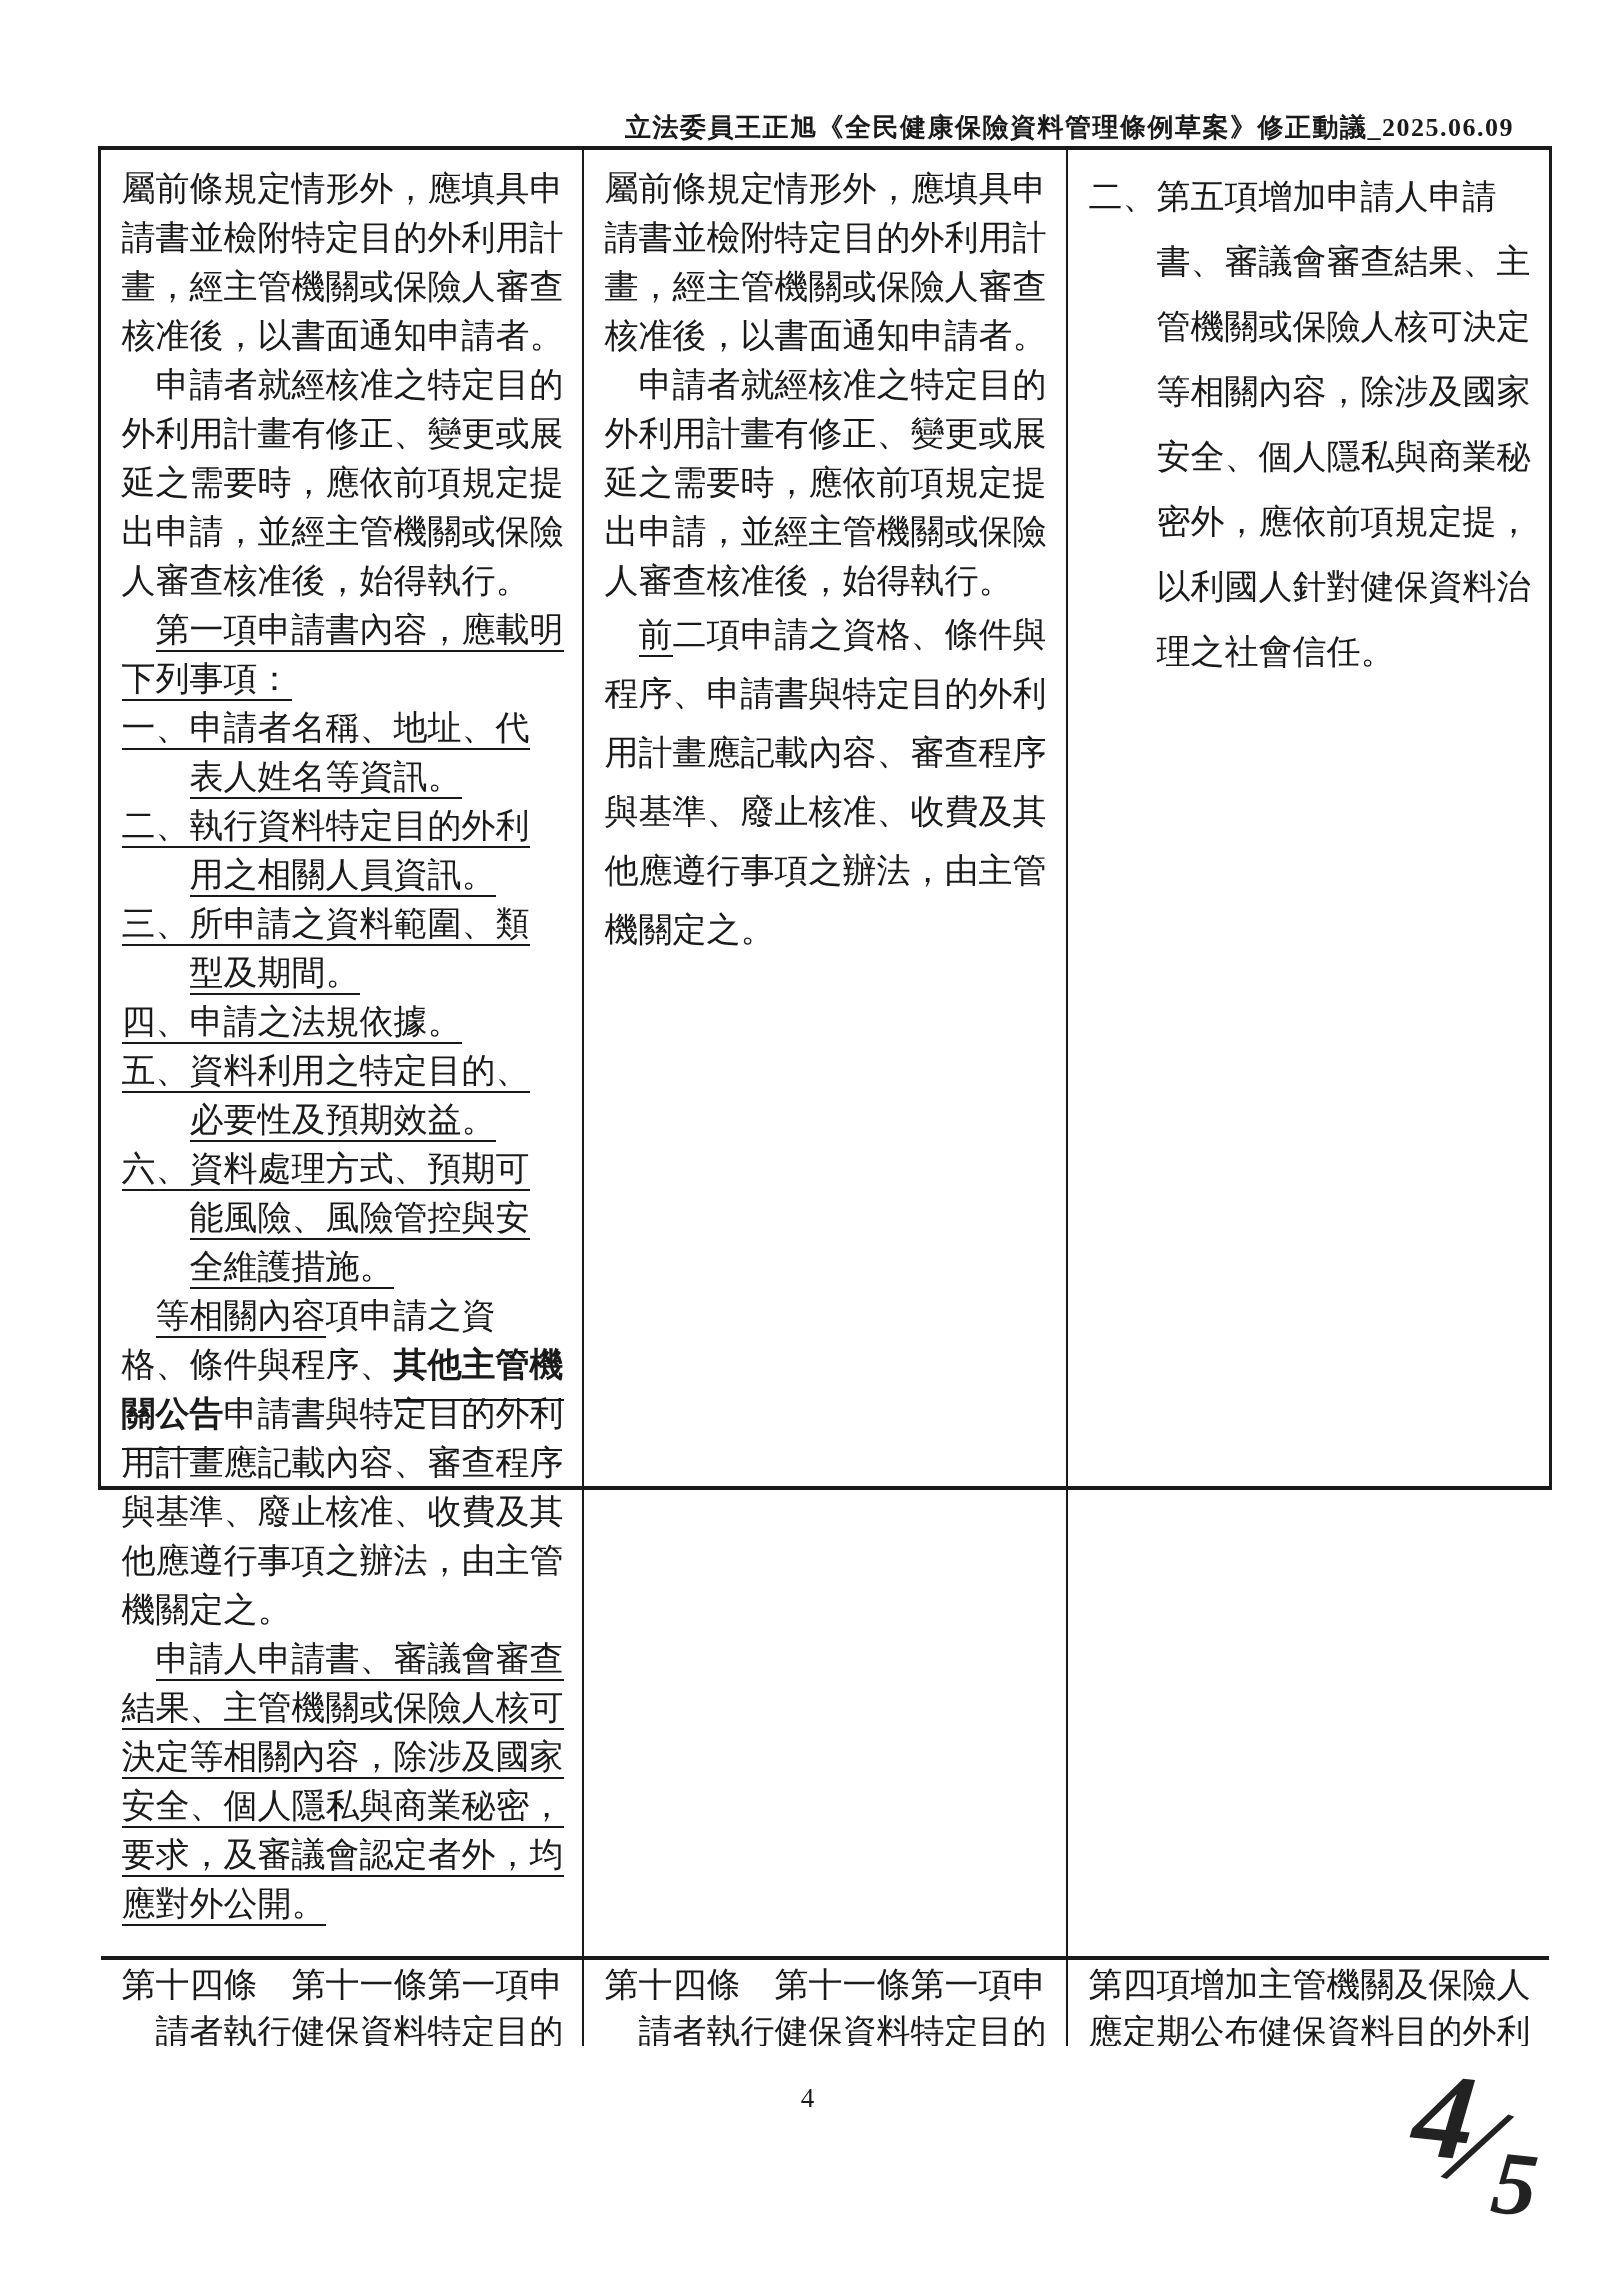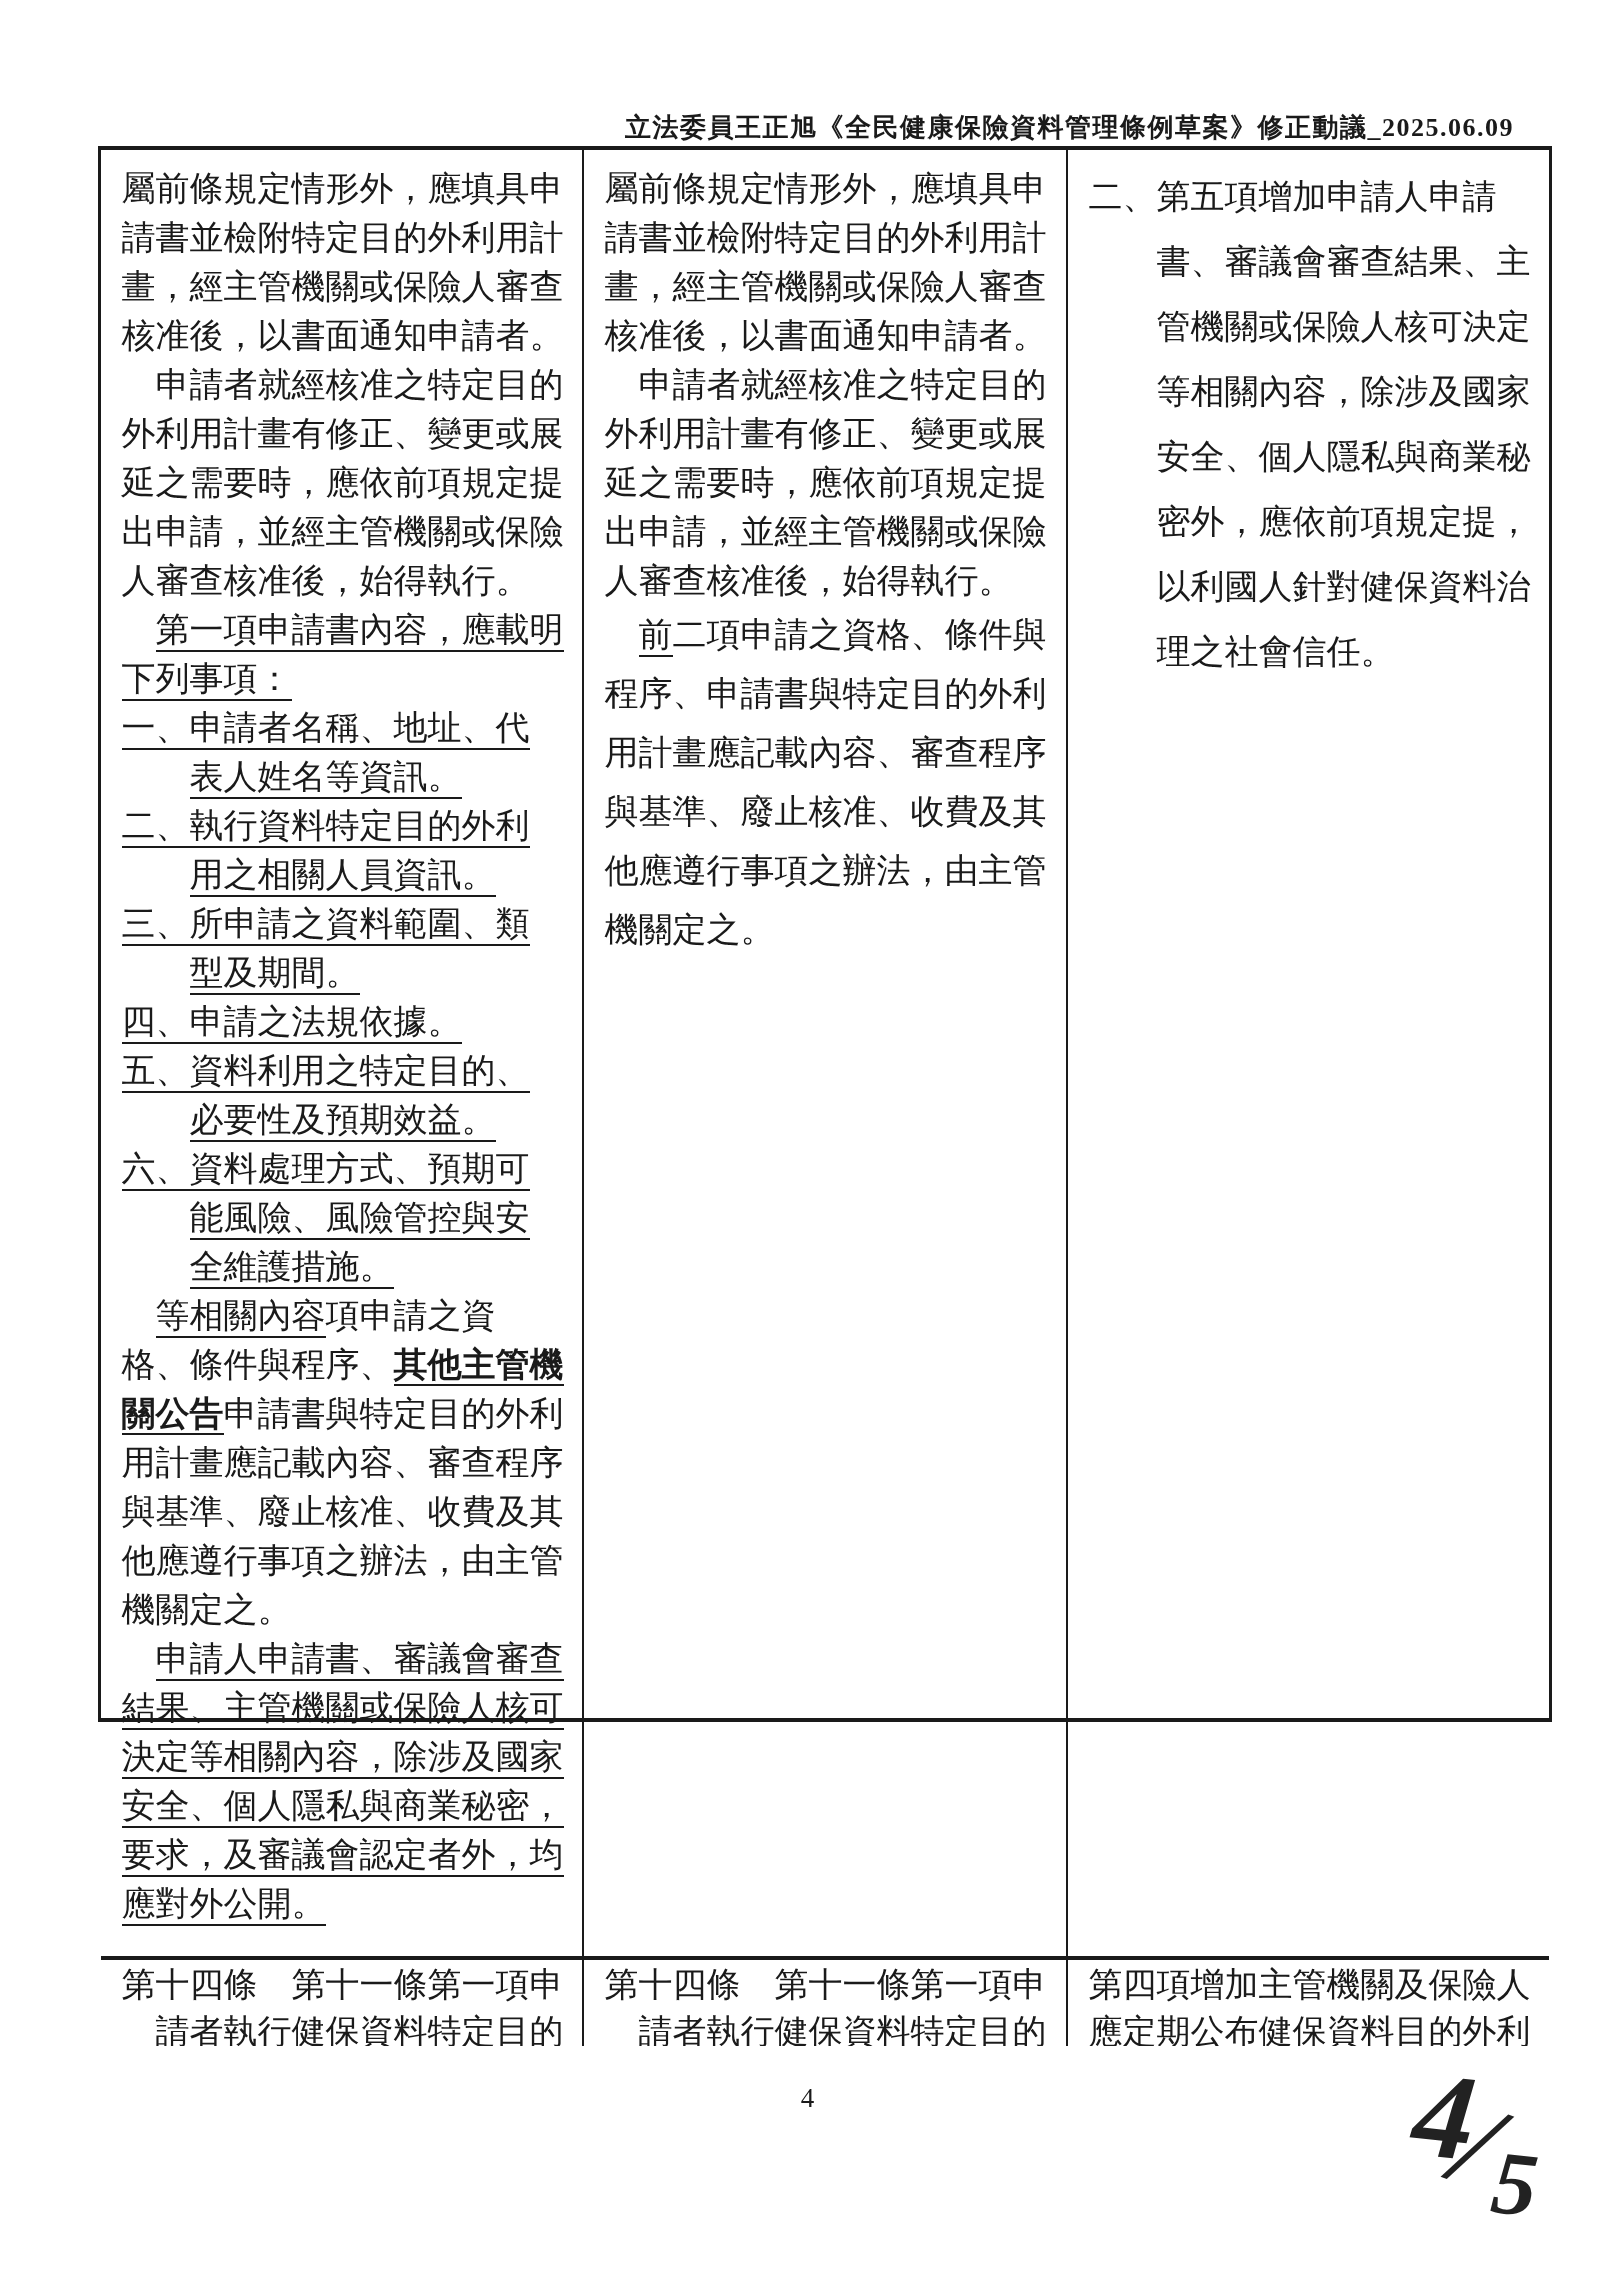--- a/index.html
+++ b/index.html
@@ -18,21 +18,21 @@
     position:absolute;
     top:110px; right:102px;
     font-size:26px;
     font-weight:bold;
     letter-spacing:1.5px;
     white-space:nowrap;
   }
   .doc-table {
     position:absolute;
     left:98px; top:146px;
-    width:1454px; height:1576px;
+    width:1454px; height:1344px;
     box-sizing:border-box;
     border:3.4px solid var(--ink);
     border-top-width:4.9px;
     border-bottom-width:4.4px;
   }
   .trow { display:flex; box-sizing:border-box; }
   .trow.row1 { height:1806px; }
   .trow.row2 { height:90px; border-top:4.4px solid var(--ink); }
   .cell {
     box-sizing:border-box;
@@ -43,21 +43,21 @@
   .c1 { width:481px; }
   .c2 { width:484px; border-left:2px solid var(--ink); }
   .c3 { width:482px; border-left:2px solid var(--ink); }
   .line { white-space:nowrap; }
   .row1 .c1 .line, .row1 .c2 .line { line-height:49px; height:49px; }
   .row1 .c2 .line:nth-child(n+10) { line-height:59px; height:59px; }
   .row1 .c3 .line { line-height:65px; height:65px; }
   .row2 .cell { padding-top:1px; }
   .row2 .line { line-height:47px; height:47px; }
   .line span.u  { border-bottom:2.4px solid var(--ink); padding-bottom:2.4px; }
-  .line span.ub { border-bottom:2.4px solid var(--ink); padding-bottom:1px; font-weight:bold; }
+  .line span.ub { border-bottom:2.4px solid var(--ink); padding-bottom:16px; font-weight:bold; }
   .page-number {
     position:absolute;
     left:0; width:1616px;
     top:2083px;
     text-align:center;
     font-size:27px;
     letter-spacing:1px;
   }
   .handwritten {
     position:absolute;

